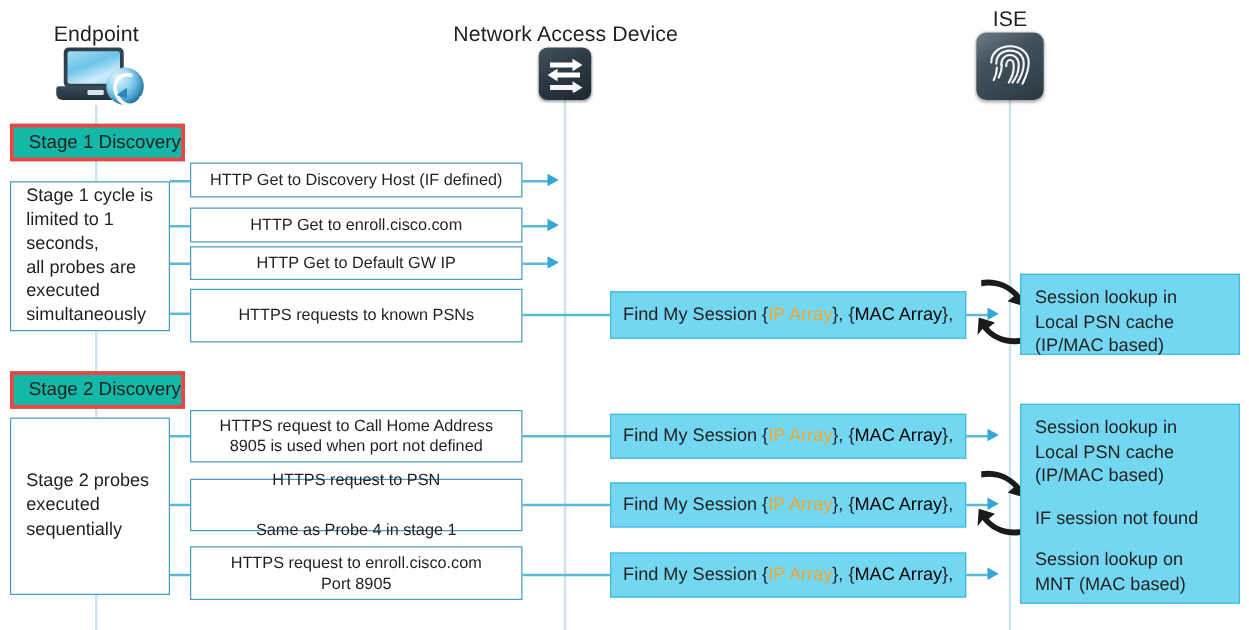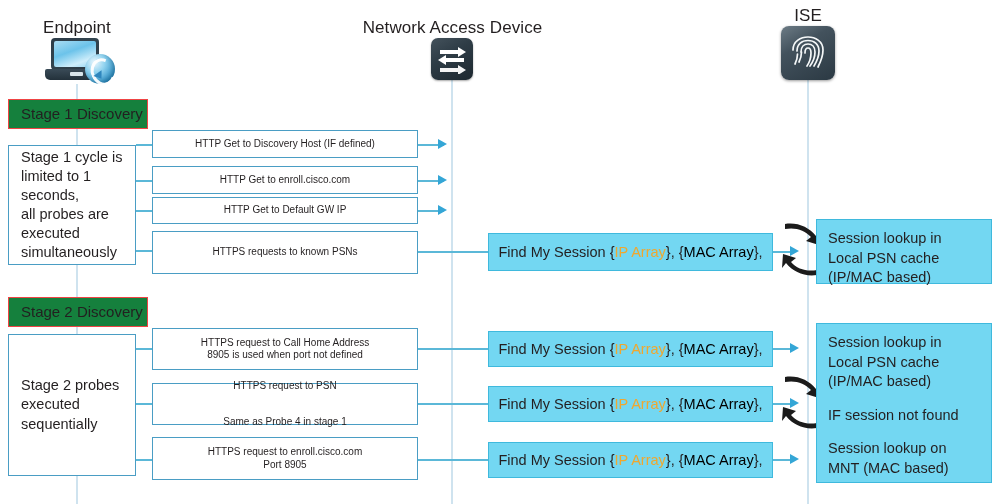--- a/index.html
+++ b/index.html
@@ -125,37 +125,37 @@
   }
   .isebox svg { position:absolute; left:9px; top:8px; }
 
   
   .box {
     position: absolute;
     box-sizing: border-box;
     display: flex;
     align-items: center;
     justify-content: center;
-    font-size: 10px;
+    font-size: 13px;
     color: #231f20;
     line-height: 1.25;
     text-align: center;
   }
   .box-white {
     background: #ffffff;
     border: 1px solid #4a9dc4;
   }
   .box-left-text {
     justify-content: flex-start;
     text-align: left;
     padding-left: 12px;
   }
   .stage-label {
-    background: #15803d;
-    border: 1px solid #ef4444;
+    background: #14b8a6;
+    border: 3px solid #ef4444;
     font-size: 15px;
     justify-content: flex-start;
     padding-left: 12px;
   }
   .lookup-box {
     background: #73d7f2;
     border: 1px solid #3fb9dd;
     justify-content: flex-start;
     align-items: flex-start;
     text-align: left;

